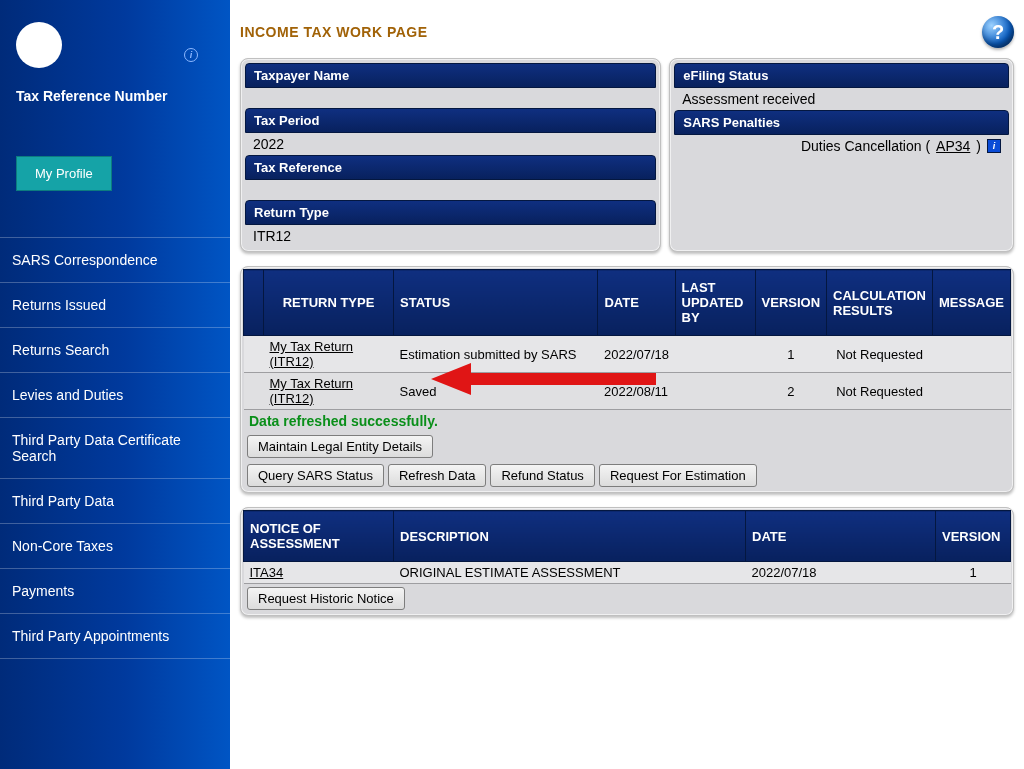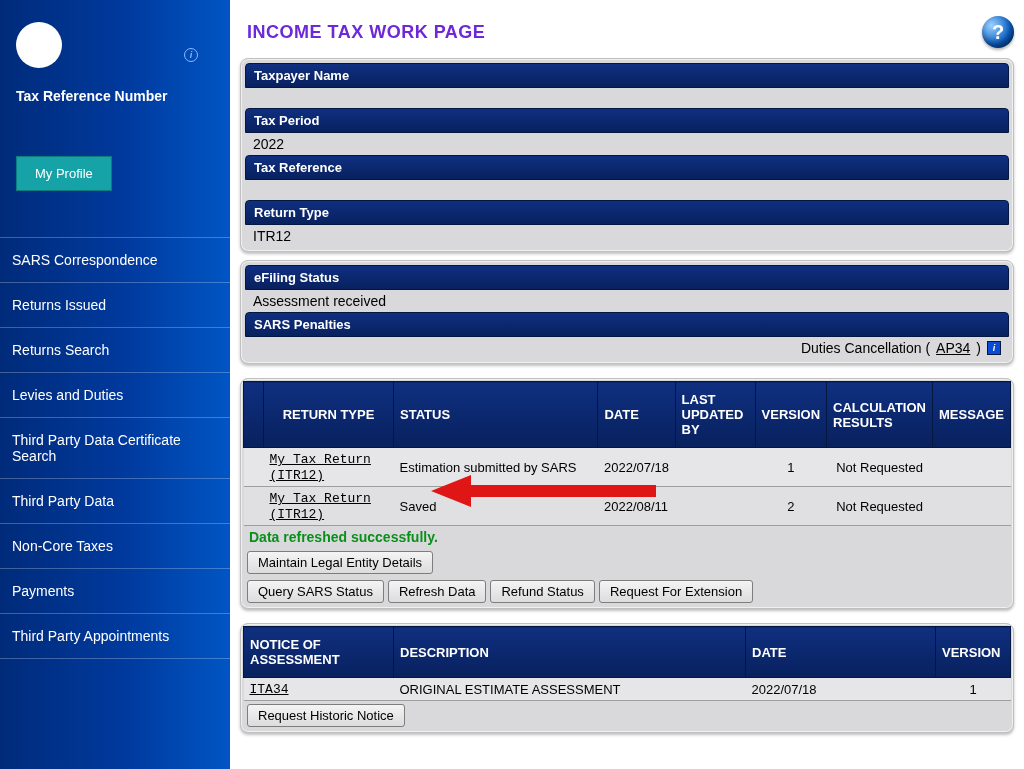--- a/index.html
+++ b/index.html
@@ -80,41 +80,39 @@
       padding: 16px 10px;
       overflow: auto;
     }
     .page-title-row {
       display: flex;
       justify-content: space-between;
       align-items: center;
       margin-bottom: 10px;
     }
     .page-title {
-      font-size: 18px;
+      font-size: 14px;
       font-weight: 800;
-      color: #6d28d9;
+      color: #a16207;
       letter-spacing: .5px;
-      margin-left: 7px;
     }
     .help-icon {
       width: 32px; height: 32px;
       border-radius: 50%;
       background: radial-gradient(circle at 30% 30%, #9cd2ff, #0b5fc4 60%, #043376);
       color: #fff;
       font-size: 20px;
       font-weight: bold;
       display: flex; align-items: center; justify-content: center;
       box-shadow: inset -2px -4px 6px rgba(0,0,0,.4), 0 2px 3px rgba(0,0,0,.3);
     }
     .panels-row {
       display: flex;
       gap: 8px;
       margin-bottom: 14px;
-      flex-direction: column;
     }
     .panel {
       border: 1px solid #c0c0c0;
       border-radius: 8px;
       background: #d9d9dc;
       padding: 4px;
       box-shadow: 0 2px 3px rgba(0,0,0,.25), inset 0 0 0 1px rgba(255,255,255,.6);
     }
     .panel.left { flex: 1 1 55%; }
     .panel.right { flex: 1 1 45%; }
@@ -172,21 +170,21 @@
       vertical-align: middle;
     }
     table.data thead th.center { text-align: center; }
     table.data tbody td {
       background: #e6e6e8;
       padding: 3px 6px;
       border-bottom: 1px solid #9e9ea1;
       vertical-align: middle;
     }
     table.data tbody tr:nth-child(even) td { background: #e0e0e2; }
-    .cell-link { text-decoration: underline; color: #000; cursor: pointer; font-family: Liberation Mono, monospace; }
+    .cell-link { text-decoration: underline; color: #000; cursor: pointer; }
     .center { text-align: center; }
     .status-msg {
       color: #0a8f1a;
       font-weight: bold;
       font-size: 14px;
       padding: 3px 6px;
     }
     .btn {
       background: linear-gradient(#f4f4f4,#dcdcdc);
       border: 1px solid #7d7d7d;
@@ -312,21 +310,21 @@
       </tbody>
     </table>
     <div class="status-msg">Data refreshed successfully.</div>
     <div class="btn-row">
       <button class="btn">Maintain Legal Entity Details</button>
     </div>
     <div class="btn-row">
       <button class="btn">Query SARS Status</button>
       <button class="btn">Refresh Data</button>
       <button class="btn">Refund Status</button>
-      <button class="btn">Request For Extension</button>
+      <button class="btn">Request For Estimation</button>
     </div>
 
     <svg class="arrow-anno" style="left:190px; top:92px;" width="230" height="40" viewBox="0 0 230 40">
       <polygon points="0,20 40,4 40,14 225,14 225,26 40,26 40,36" fill="#e01515"></polygon>
     </svg>
   </div>
 
   <div class="tpanel">
     <table class="data">
       <colgroup>

